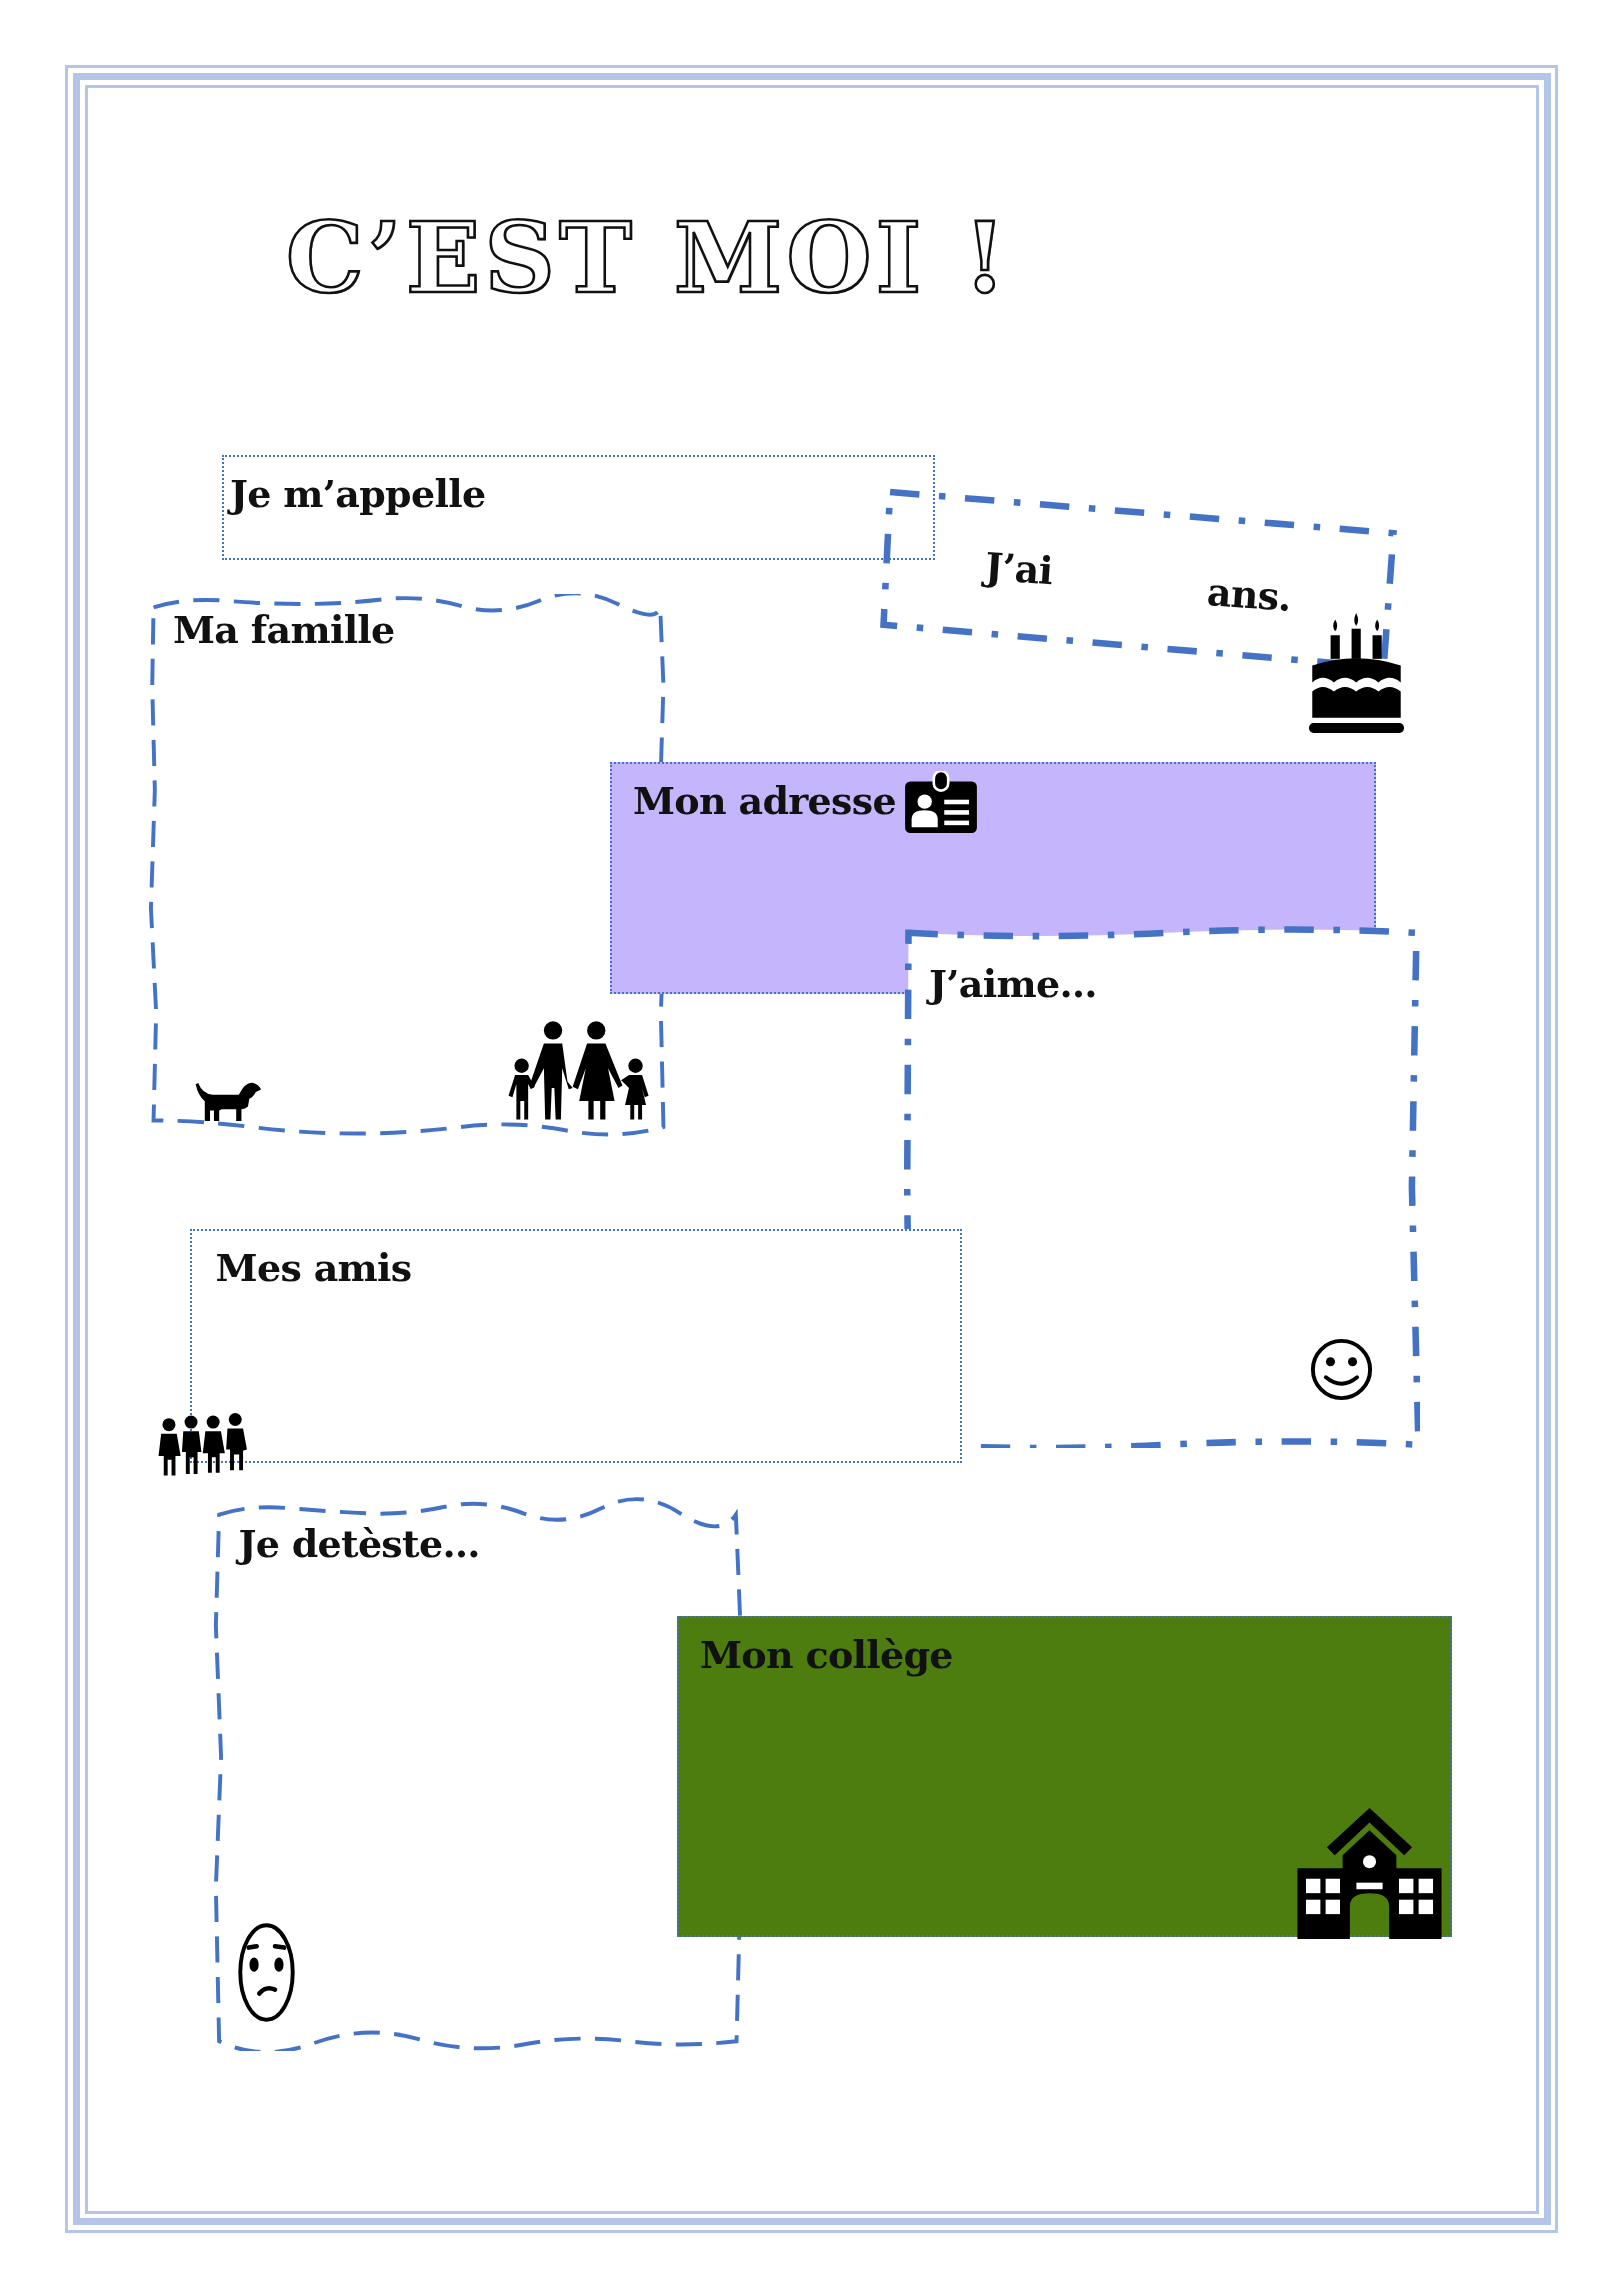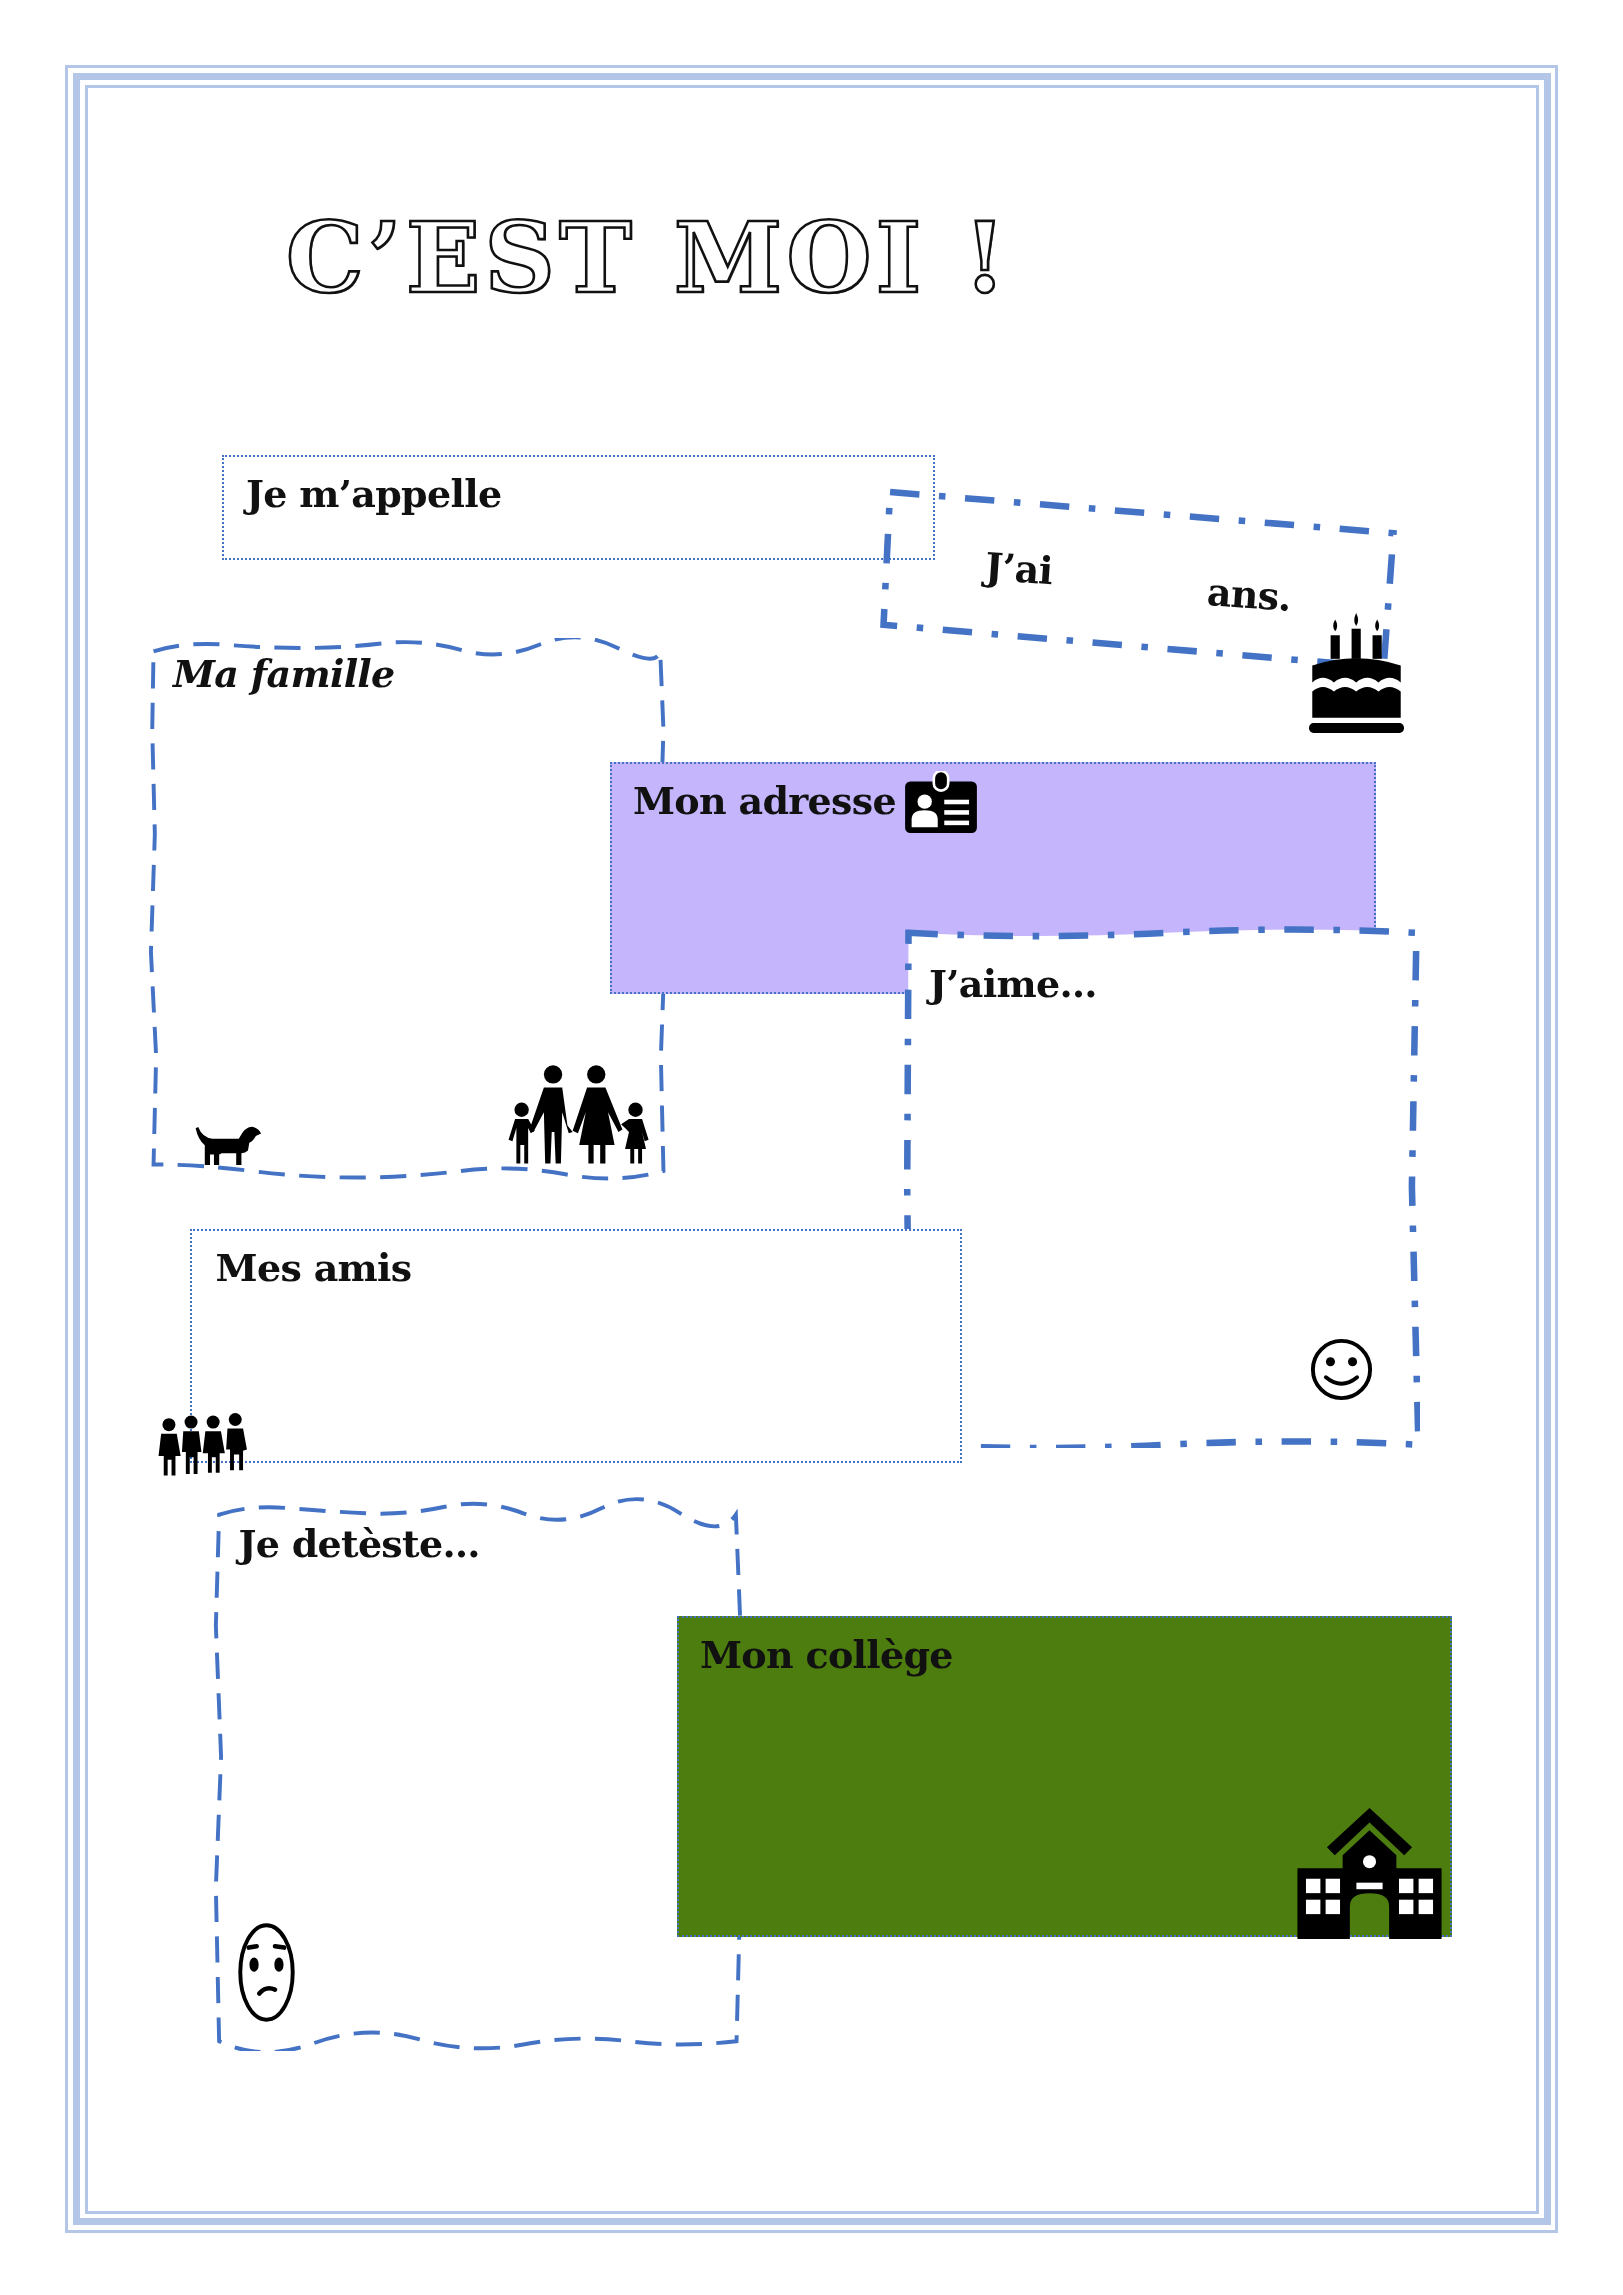--- a/index.html
+++ b/index.html
@@ -29,21 +29,21 @@
 </style>
 </head>
 <body>
 
 <div class="frame frame-outer"></div>
 <div class="frame frame-mid"></div>
 <div class="frame frame-inner"></div>
 
 <div class="title">C’EST MOI !</div>
 
-<div class="box" style="left:147px; top:638px; width:523px; height:543px;font-style:italic;">
+<div class="box" style="left:147px; top:594px; width:523px; height:543px;">
   <svg width="523" height="543" style="position:absolute;left:0;top:0;" viewBox="0 0 800 830">
     <path d="M10,20 Q60,5 120,10 T240,15 T360,8 T480,18 T600,10 T720,15 T785,20 L790,140 L785,300 L792,480 L786,640 L790,815 Q720,835 640,820 T480,815 T320,825 T160,815 T10,805 L14,640 L6,480 L12,300 L8,140 Z" fill="none" stroke="#4472c4" stroke-width="6" stroke-dasharray="40,22"></path>
   </svg>
   <div class="label" style="left:26px; top:13px;">Ma famille</div>
   <div class="icon" style="left:46px; top:481px;">
     <svg width="72" height="46" viewBox="0 0 110 70">
       <path d="M8,12 Q14,28 30,30 L70,30 Q80,10 92,12 Q100,14 104,22 L96,26 Q92,34 86,36 L84,48 Q80,52 74,52 L74,70 L66,70 L66,52 L44,52 L40,54 L40,70 L32,70 L32,54 L26,54 L26,70 L18,70 L18,40 Q8,32 4,14 Z" fill="#000"></path>
     </svg>
   </div>
   <div class="icon" style="left:360px; top:422px;">
@@ -54,21 +54,21 @@
       <circle cx="196" cy="76" r="11" fill="#000"></circle>
       <path d="M56,42 L84,42 L92,100 L100,110 L94,112 L84,80 L82,158 L74,158 L72,110 L68,110 L66,158 L58,158 L56,80 L40,110 L34,106 Z" fill="#000"></path>
       <path d="M122,42 L150,42 L176,106 L170,110 L154,80 L164,130 L150,130 L150,158 L142,158 L142,130 L132,130 L132,158 L124,158 L124,130 L110,130 L120,80 L108,112 L100,108 Z" fill="#000"></path>
       <path d="M12,90 L32,90 L42,108 L36,112 L32,104 L32,158 L26,158 L26,130 L20,130 L20,158 L14,158 L14,104 L8,124 L2,122 Z" fill="#000"></path>
       <path d="M186,90 L206,90 L216,122 L210,124 L206,110 L212,136 L206,136 L206,158 L200,158 L200,136 L194,136 L194,158 L188,158 L188,136 L180,136 L186,110 L180,104 L174,98 Z" fill="#000"></path>
     </svg>
   </div>
 </div>
 
 <div class="box dotted" style="left:222px; top:455px; width:713px; height:105px;">
-  <div class="label" style="left:22px; top:14.4px;text-align:right;">Je m’appelle</div>
+  <div class="label" style="left:6px; top:14.4px;text-align:right;">Je m’appelle</div>
 </div>
 
 <div class="box" style="left:877px; top:484px; width:523px; height:190px;">
   <svg width="523" height="190" style="position:absolute;left:0;top:0;" viewBox="0 0 800 290">
     <path d="M20,12 L790,75 L775,280 L10,215 Z" fill="none" stroke="#4472c4" stroke-width="10" stroke-dasharray="45,30,10,30"></path>
   </svg>
   <div class="label" style="left:108px; top:62px; transform:rotate(4deg);">J’ai</div>
   <div class="label" style="left:330px; top:88px; transform:rotate(4deg);">ans.</div>
 </div>
 <div class="icon" style="left:1309px; top:605px;">

